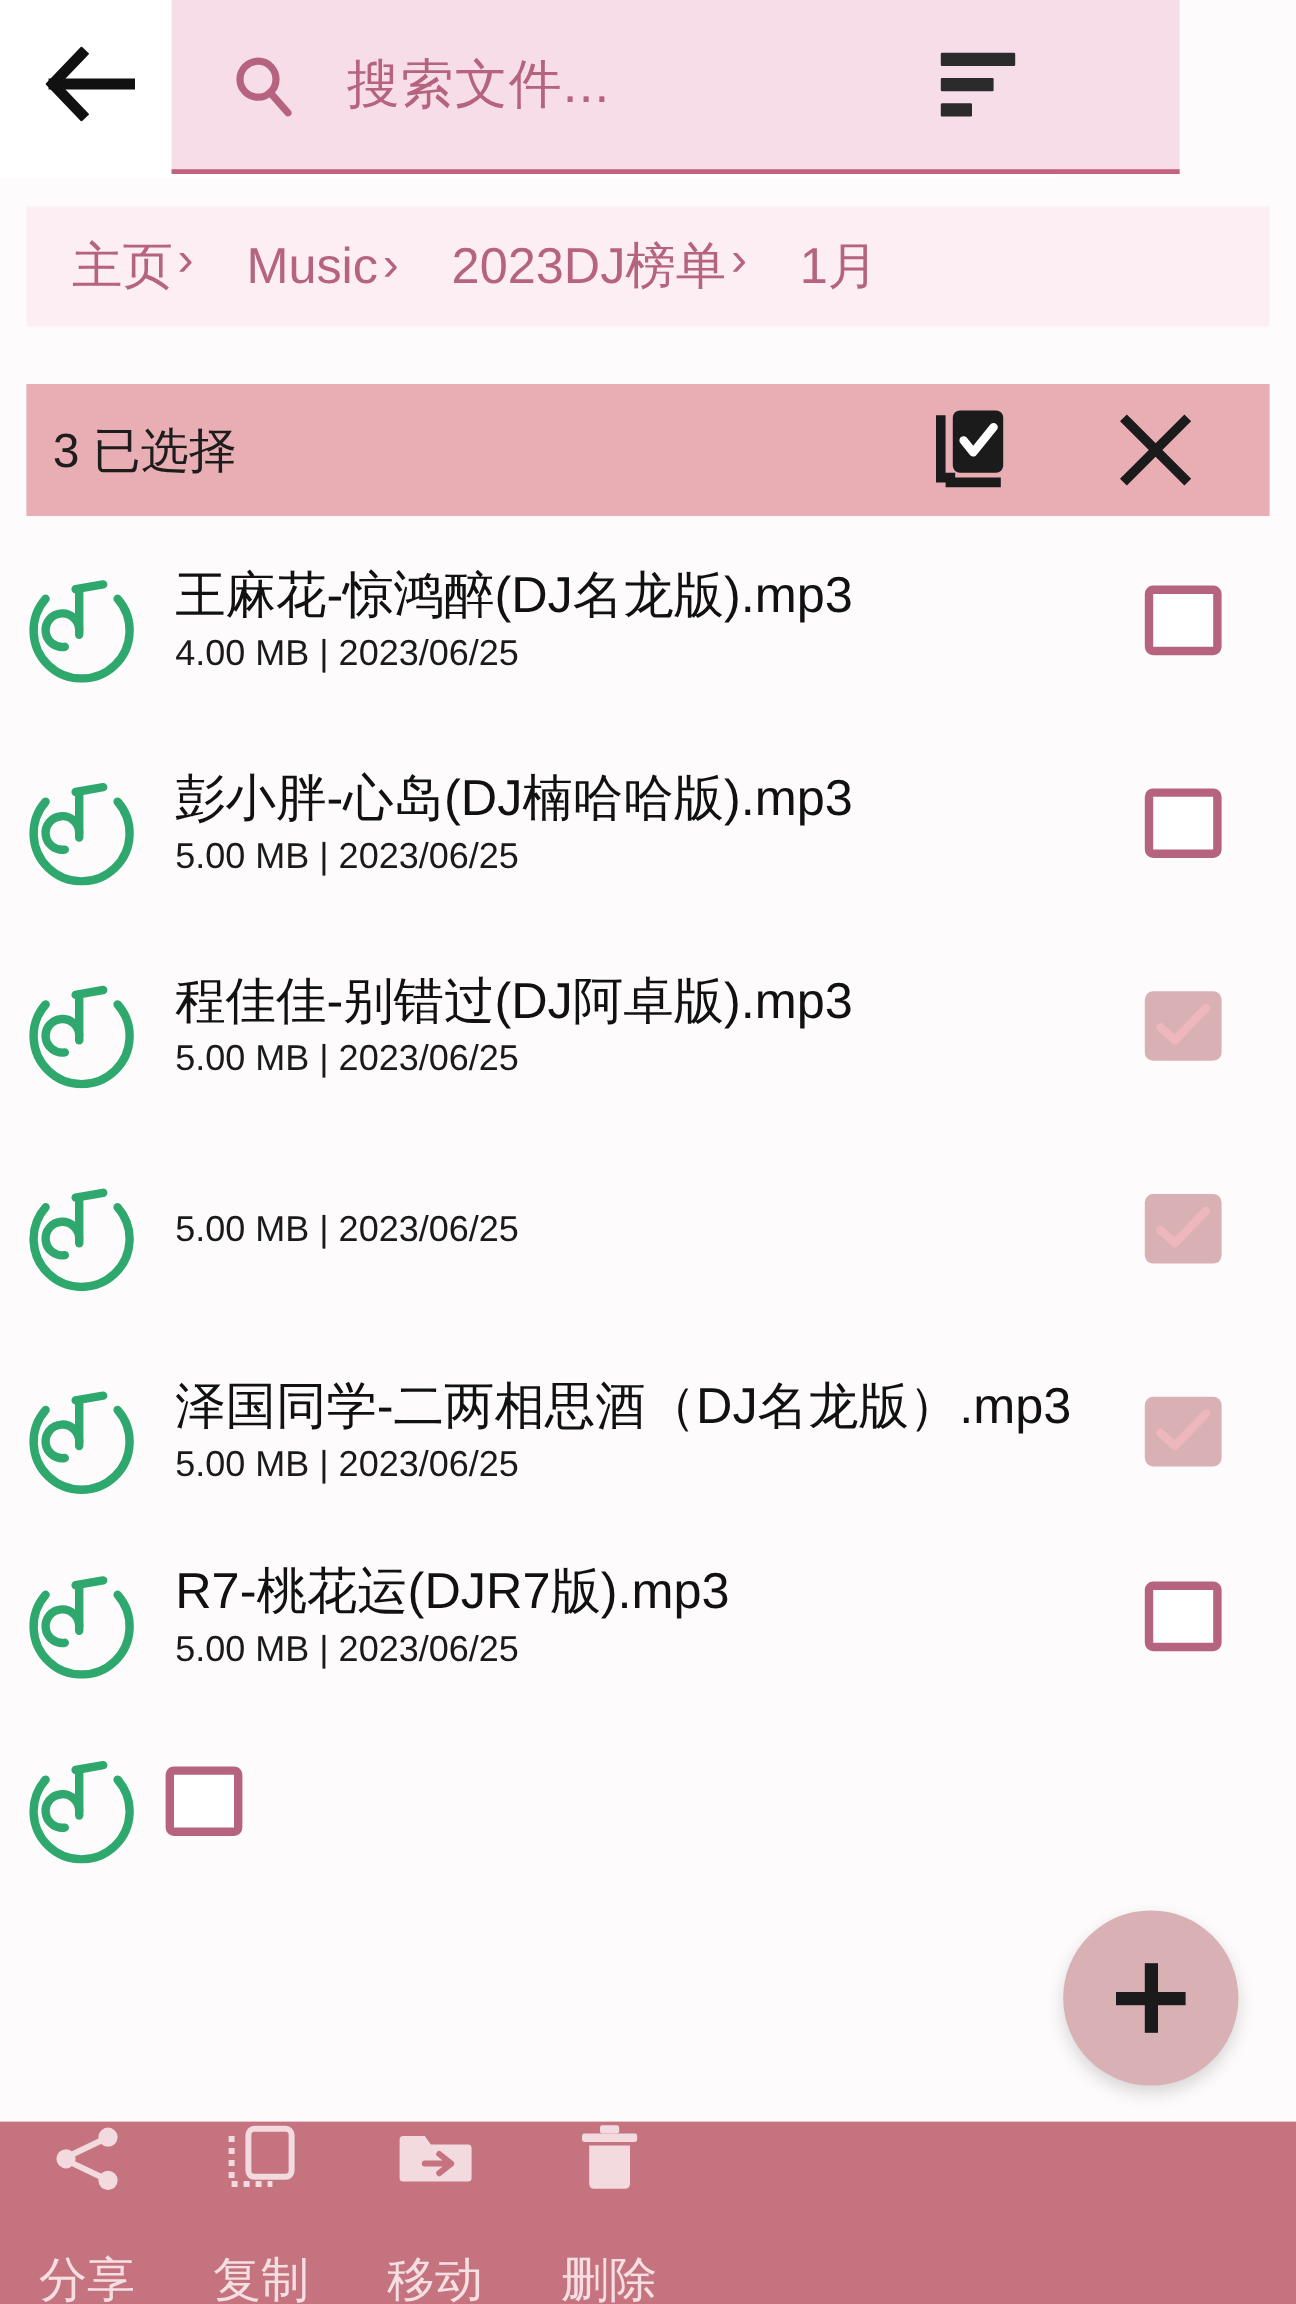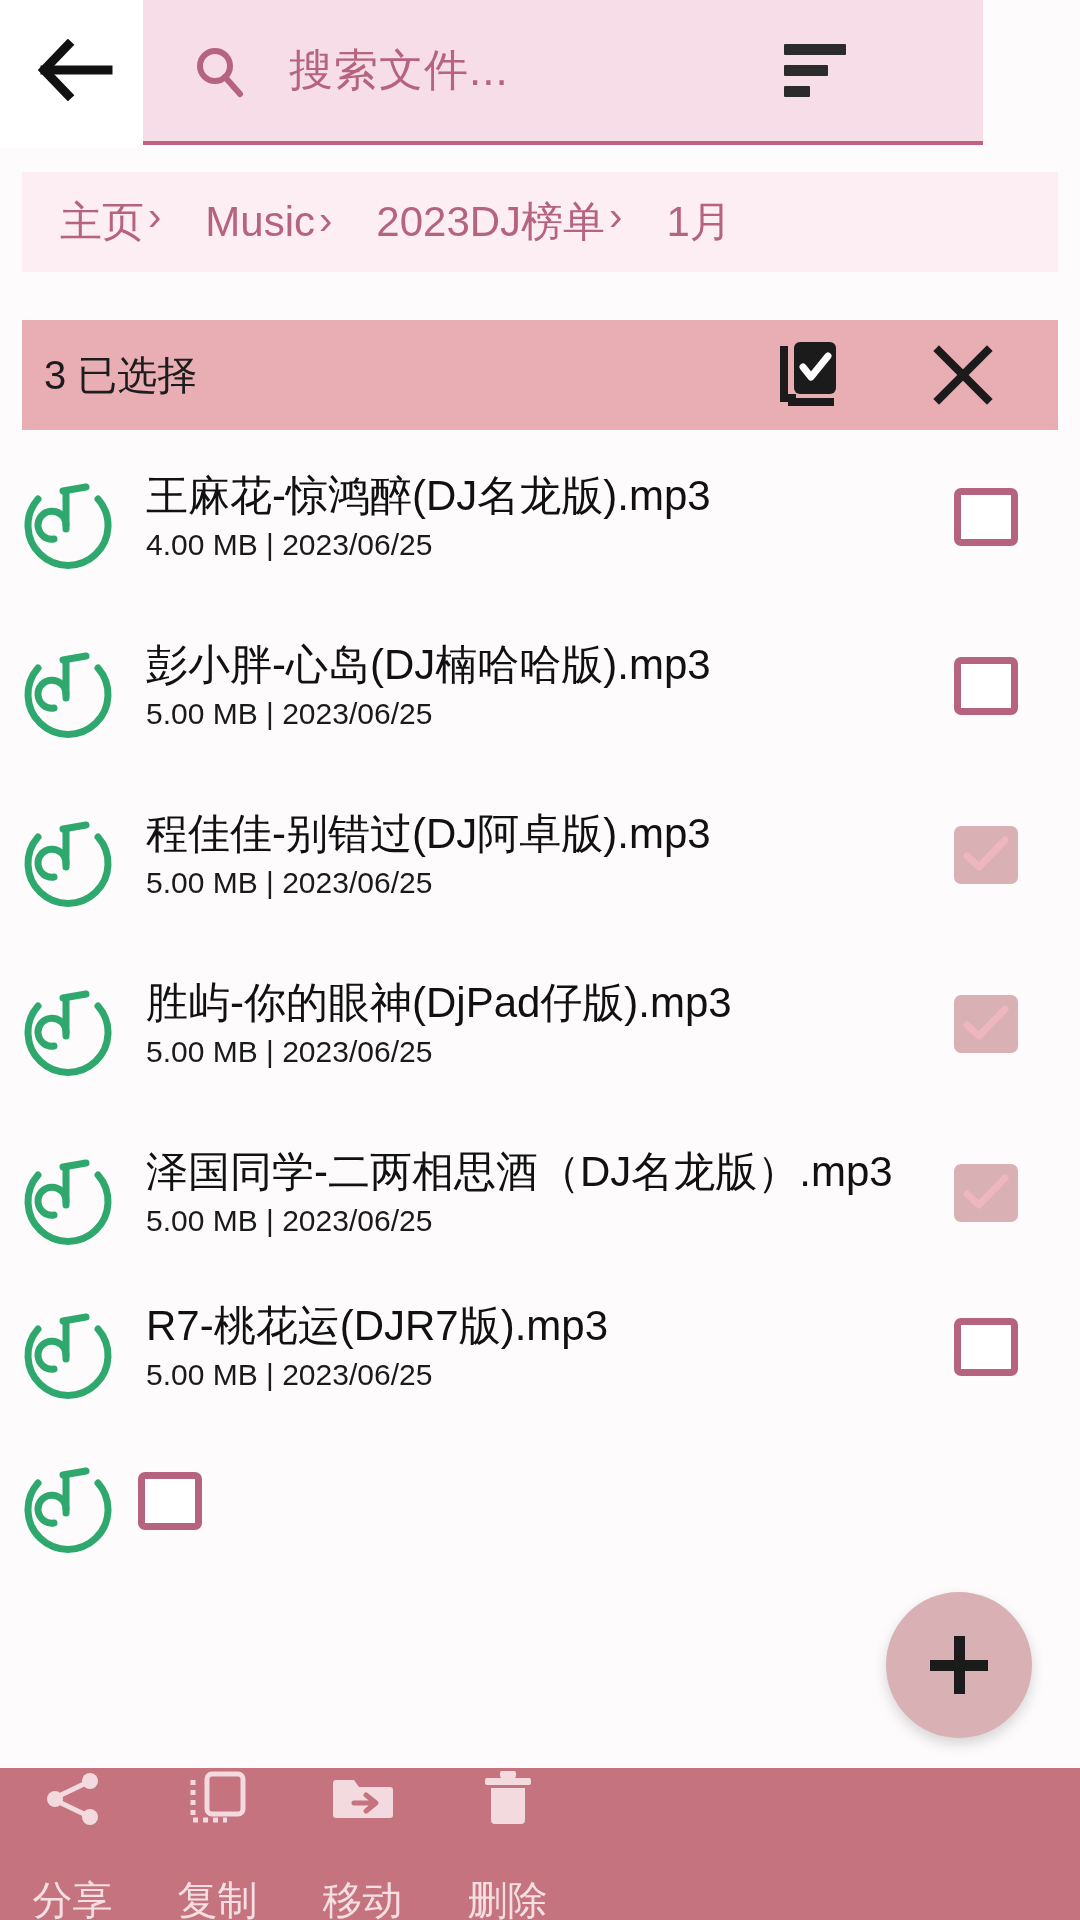--- a/index.html
+++ b/index.html
@@ -281,21 +281,20 @@
     <div class="row tall">
       <span class="music-icon">
         <svg width="104" height="104" viewBox="0 0 104 104">
           <path d="M22 34 A40 40 0 1 0 82 34" fill="none" stroke="#2fa86e" stroke-width="7" stroke-linecap="round"></path>
           <path d="M47 26 L70 22" fill="none" stroke="#2fa86e" stroke-width="7" stroke-linecap="round"></path>
           <path d="M50 26 L50 64" fill="none" stroke="#2fa86e" stroke-width="7" stroke-linecap="round"></path>
           <path d="M50 60 A14 14 0 1 0 38 74" fill="none" stroke="#2fa86e" stroke-width="7" stroke-linecap="round"></path>
         </svg>
       </span>
       <div class="row-text">
-        <div class="fname">胜屿-你的眼神(DjPad仔版).mp3</div>
         <div class="fmeta">5.00 MB | 2023/06/25</div>
       </div>
       <span class="cb on">
         <svg width="52" height="42" viewBox="0 0 52 42">
           <path d="M7 22 L19 33 L45 6" fill="none" stroke="#eeb7bd" stroke-width="7" stroke-linecap="round" stroke-linejoin="round"></path>
         </svg>
       </span>
     </div>
 
     <div class="row tall">

